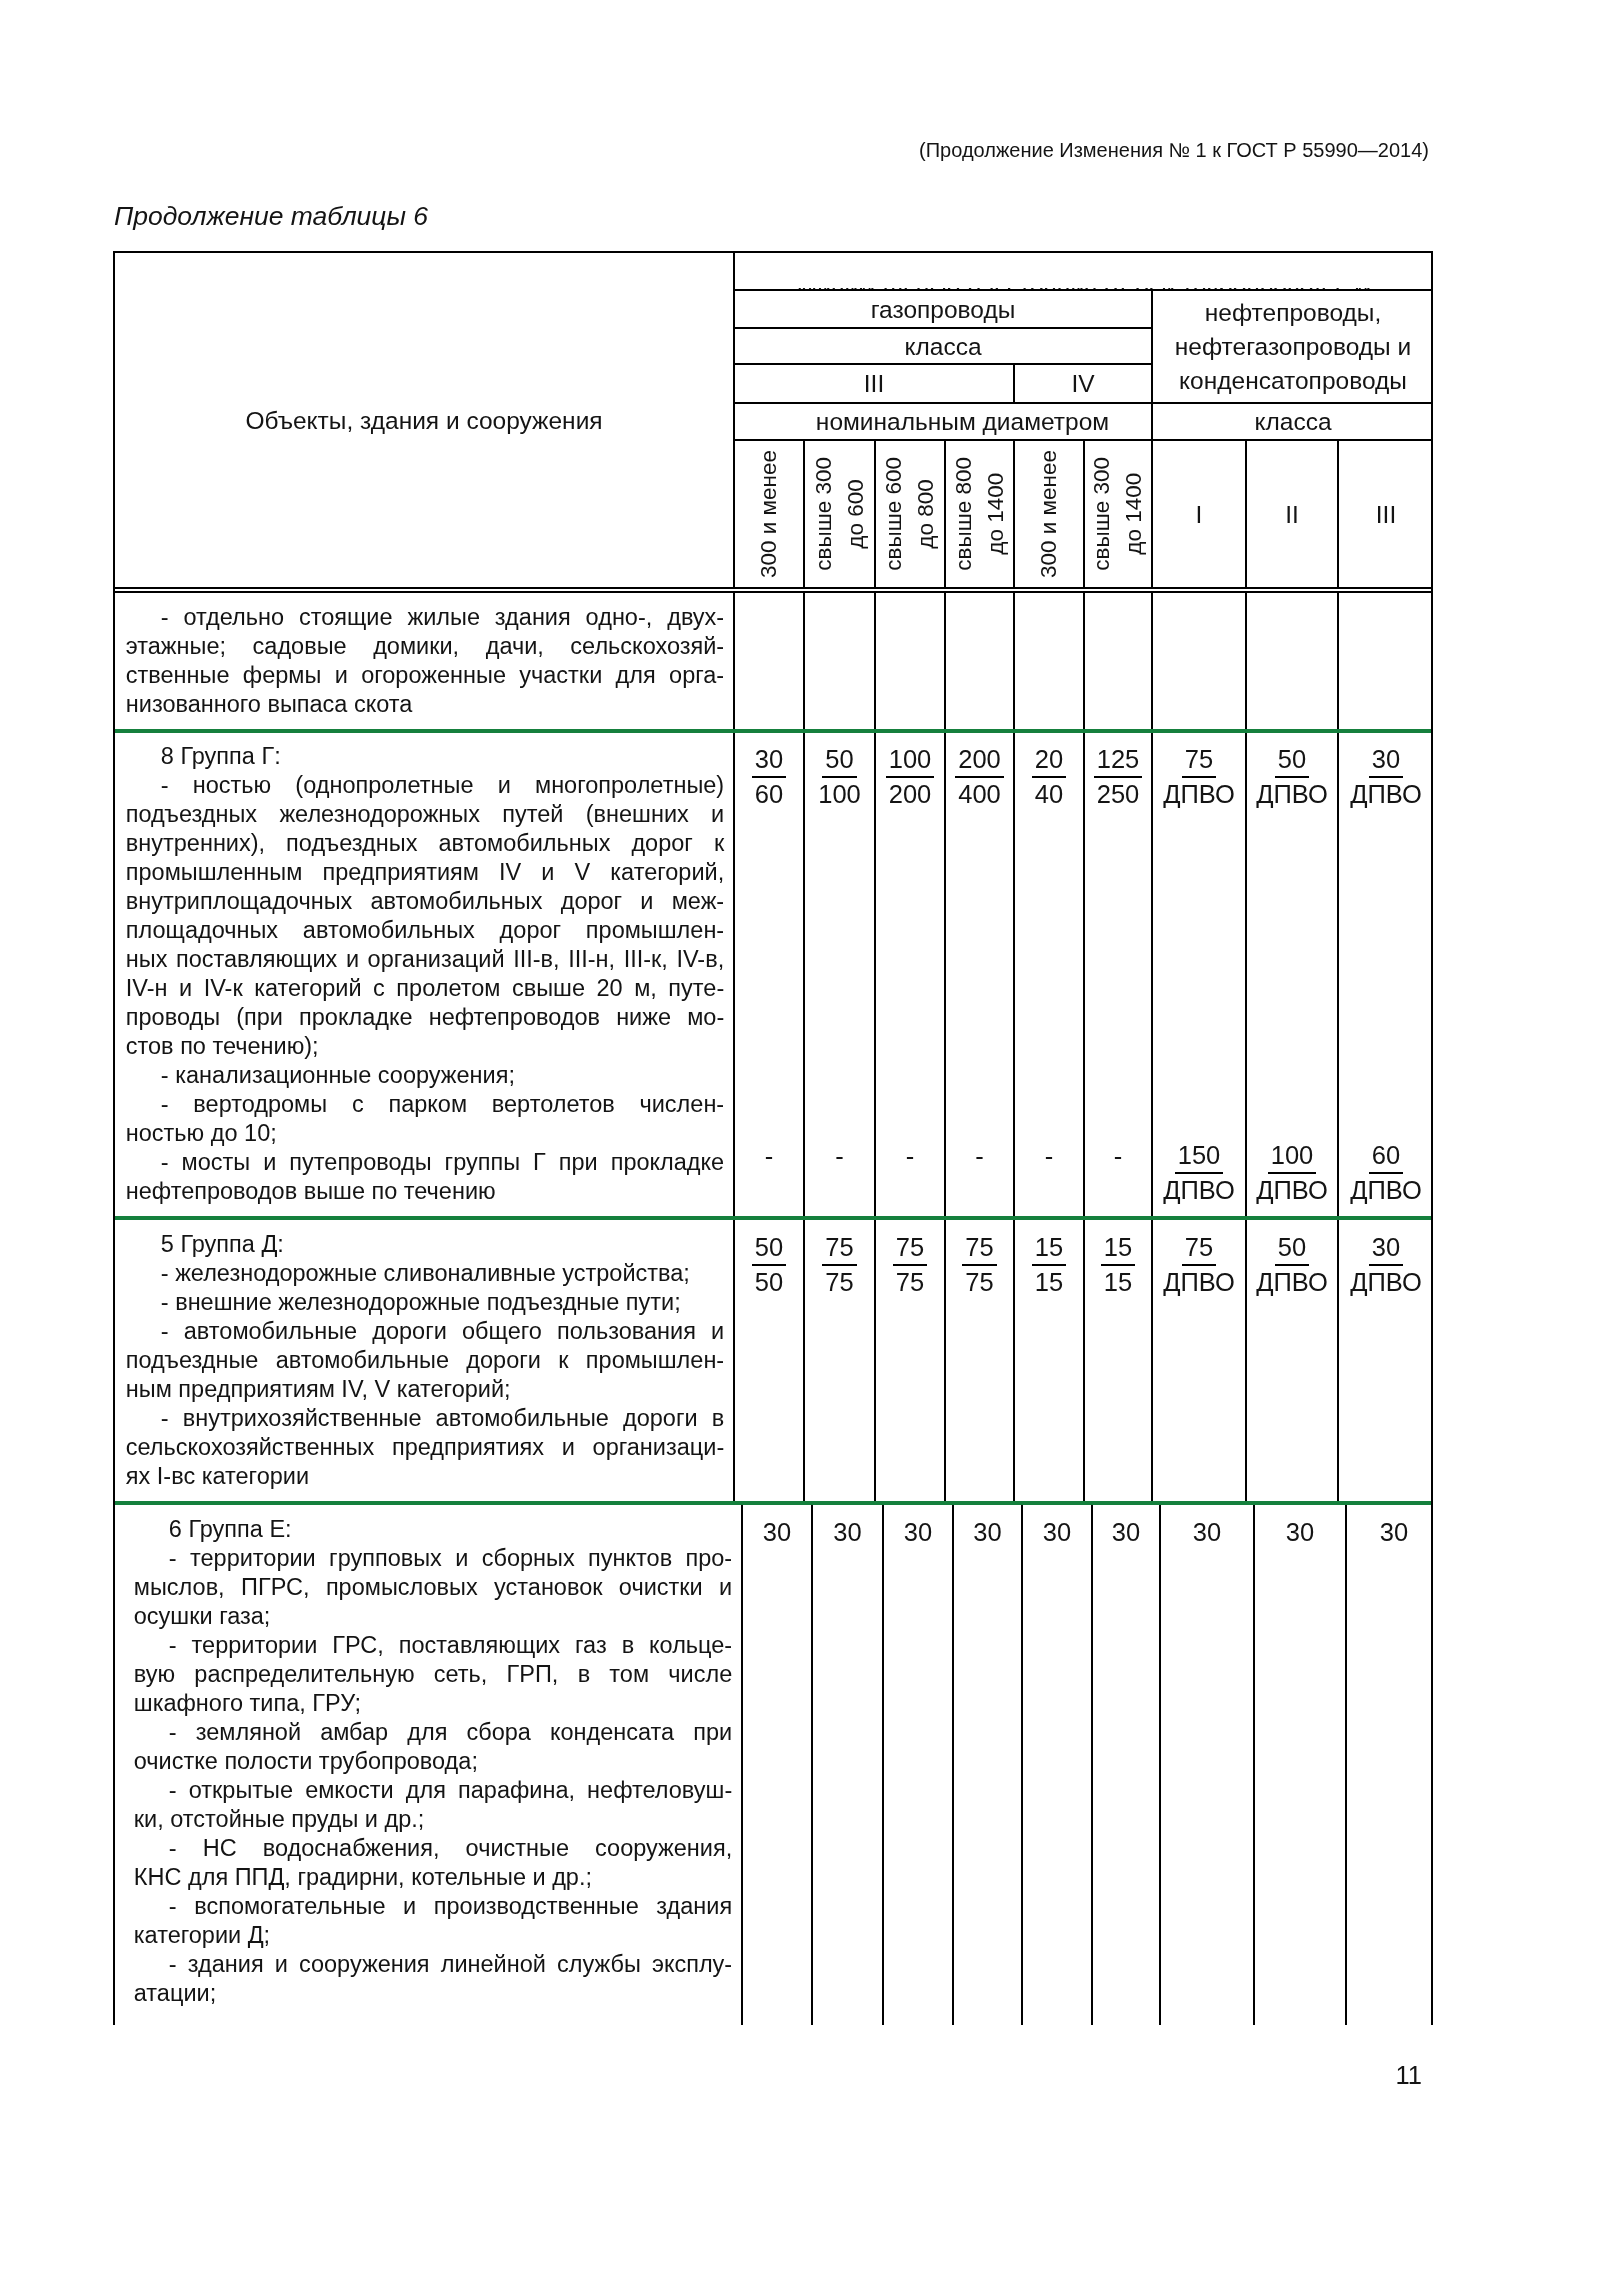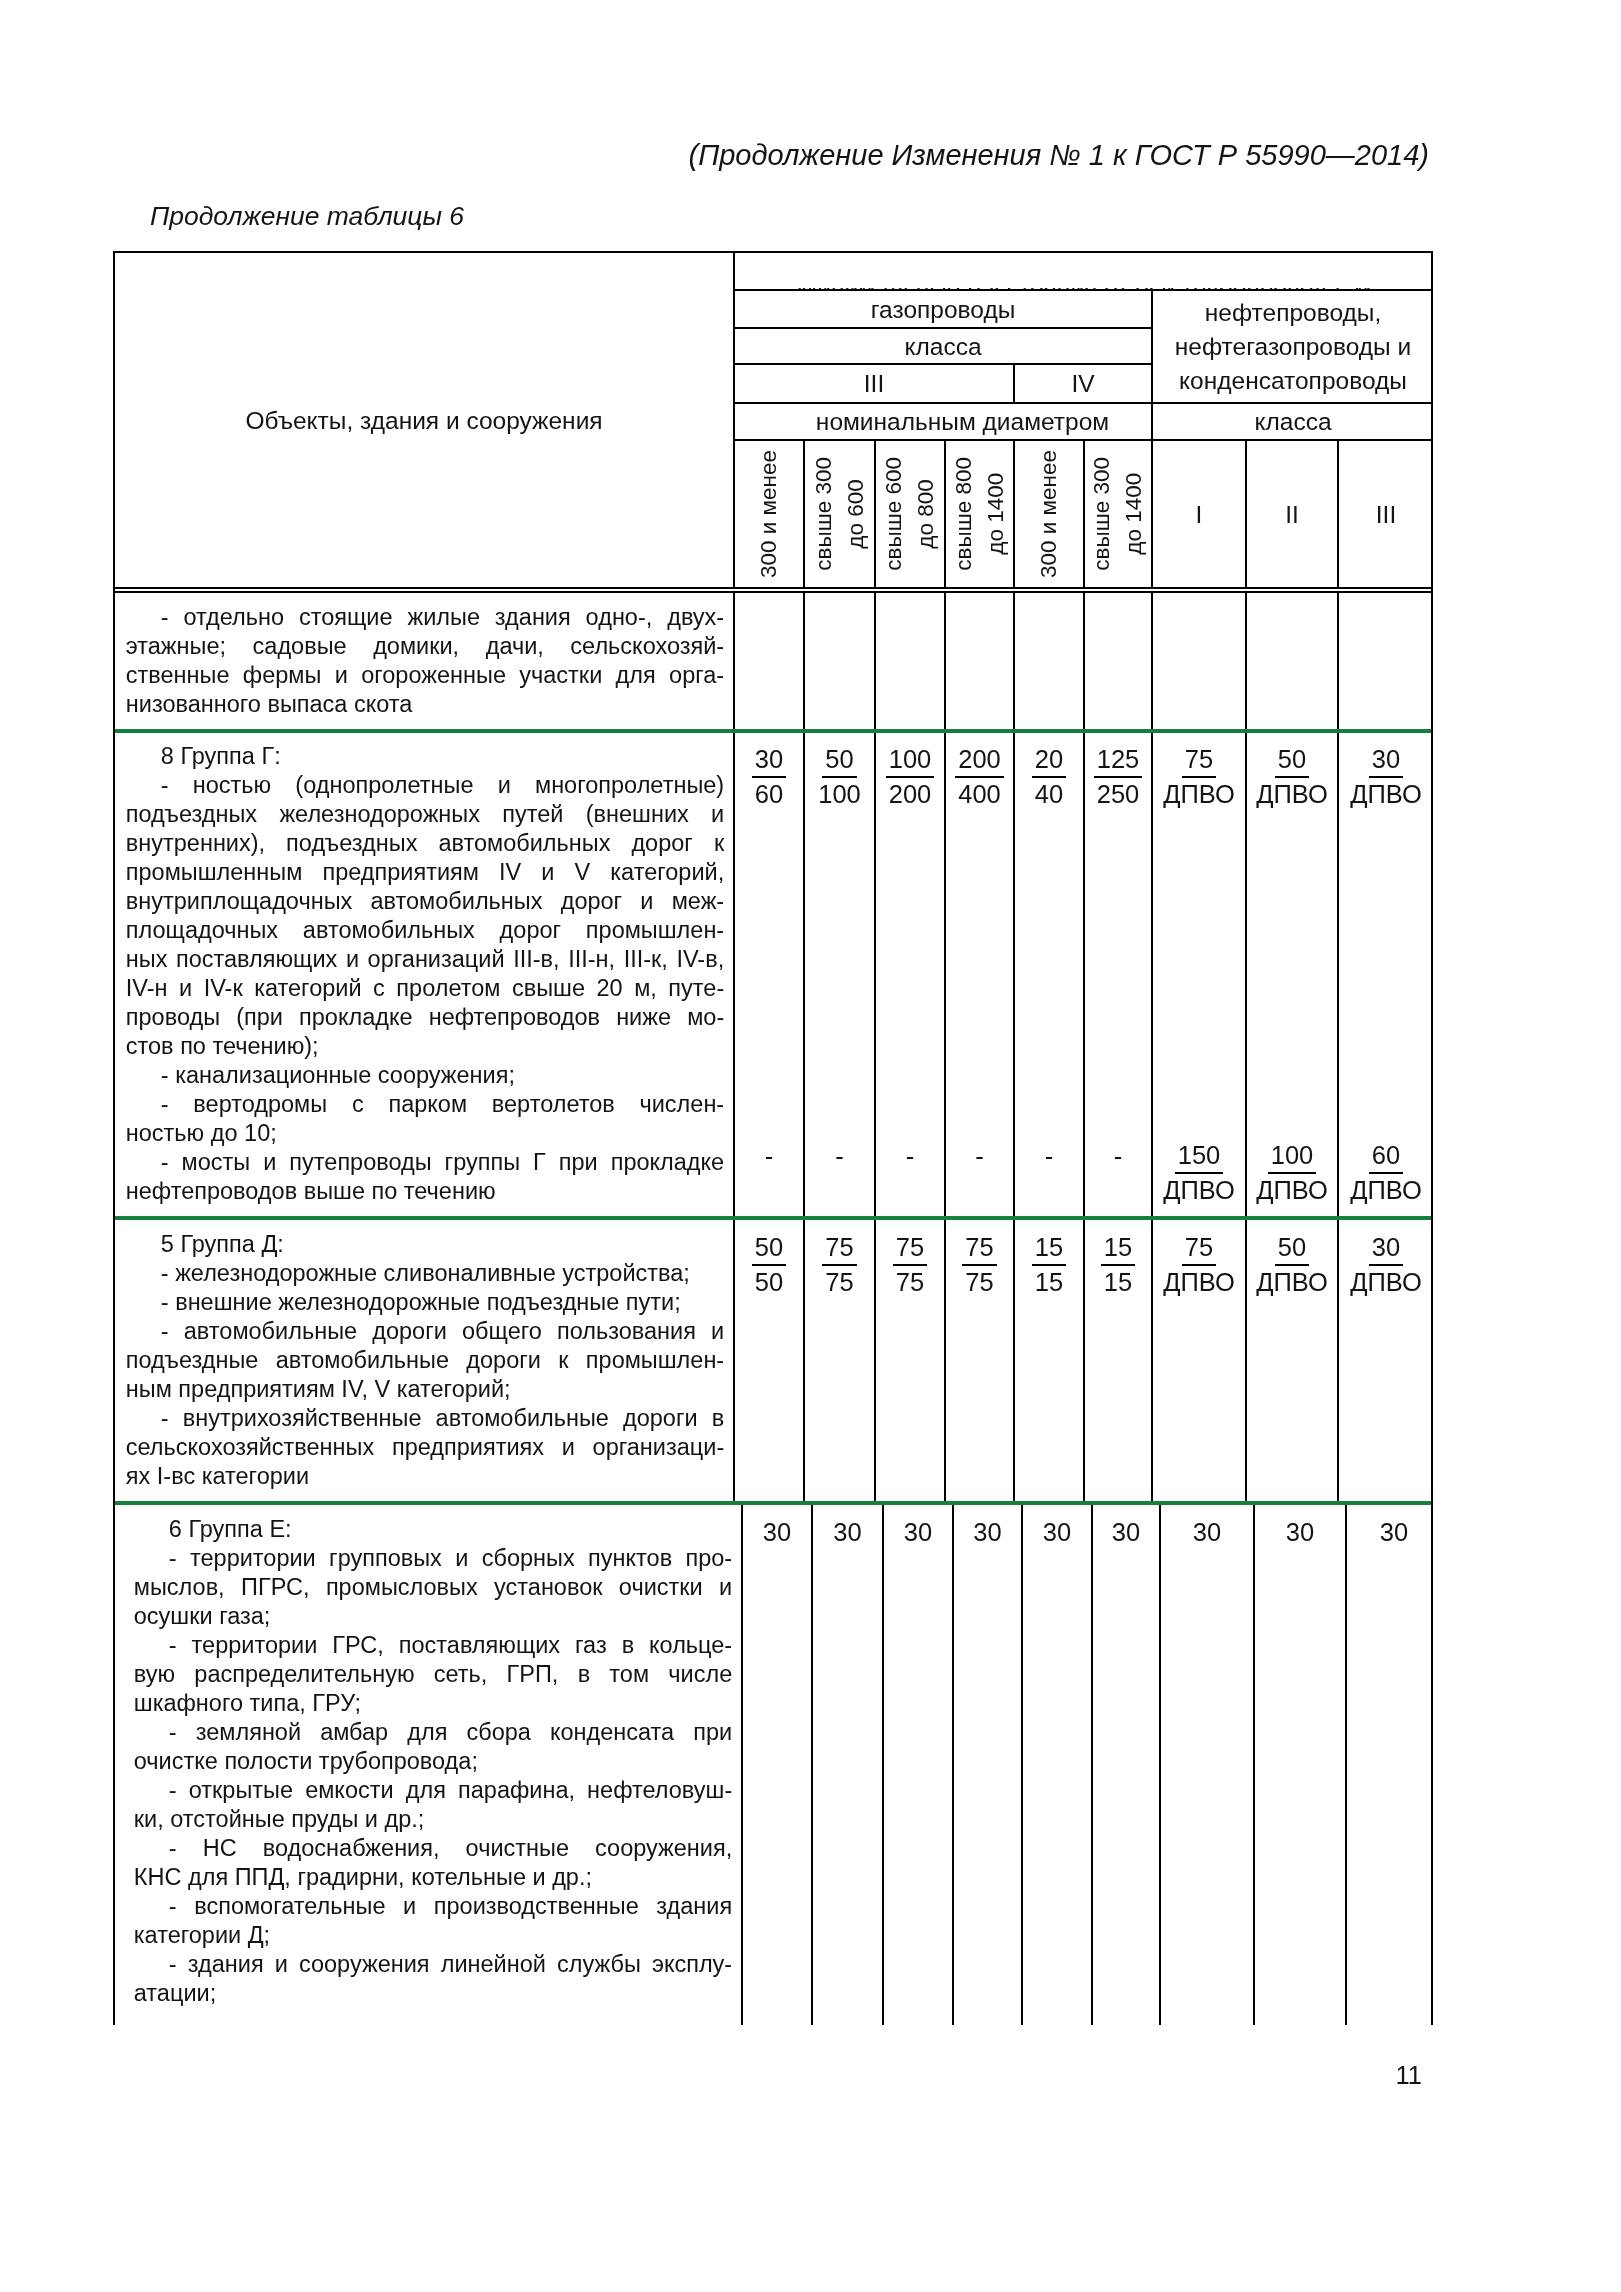--- a/index.html
+++ b/index.html
@@ -2,25 +2,25 @@
 <html><head>
 <meta charset="utf-8">
 <style>
   html,body{margin:0;padding:0;background:#ffffff;}
   .page{
     position:relative; width:1621px; height:2293px; background:#ffffff;
     font-family:"Liberation Sans", sans-serif; color:#141414; overflow:hidden;
   }
   .header-note{
     position:absolute; top:139px; right:192px;
-    font-style:italic; font-size:29px; white-space:nowrap;
+    font-size:20px; white-space:nowrap;
   }
   .caption{
     position:absolute; top:201px; left:114px;
-    font-style:italic; font-size:26.5px; white-space:nowrap;margin-left:36px;
+    font-style:italic; font-size:26.5px; white-space:nowrap;
   }
   .gtable{
     position:absolute; top:251px; left:113px; width:1316px;
     border:2.9px solid #000; border-bottom:none; box-sizing:content-box;
   }
   .thead{
     display:grid;
     grid-template-columns:620px 70px 71px 70px 69px 70px 68px 94px 92px 94px;
     grid-template-rows:38px 38px 36px 39px 37px 146px;
     border-bottom:2px solid #000;

